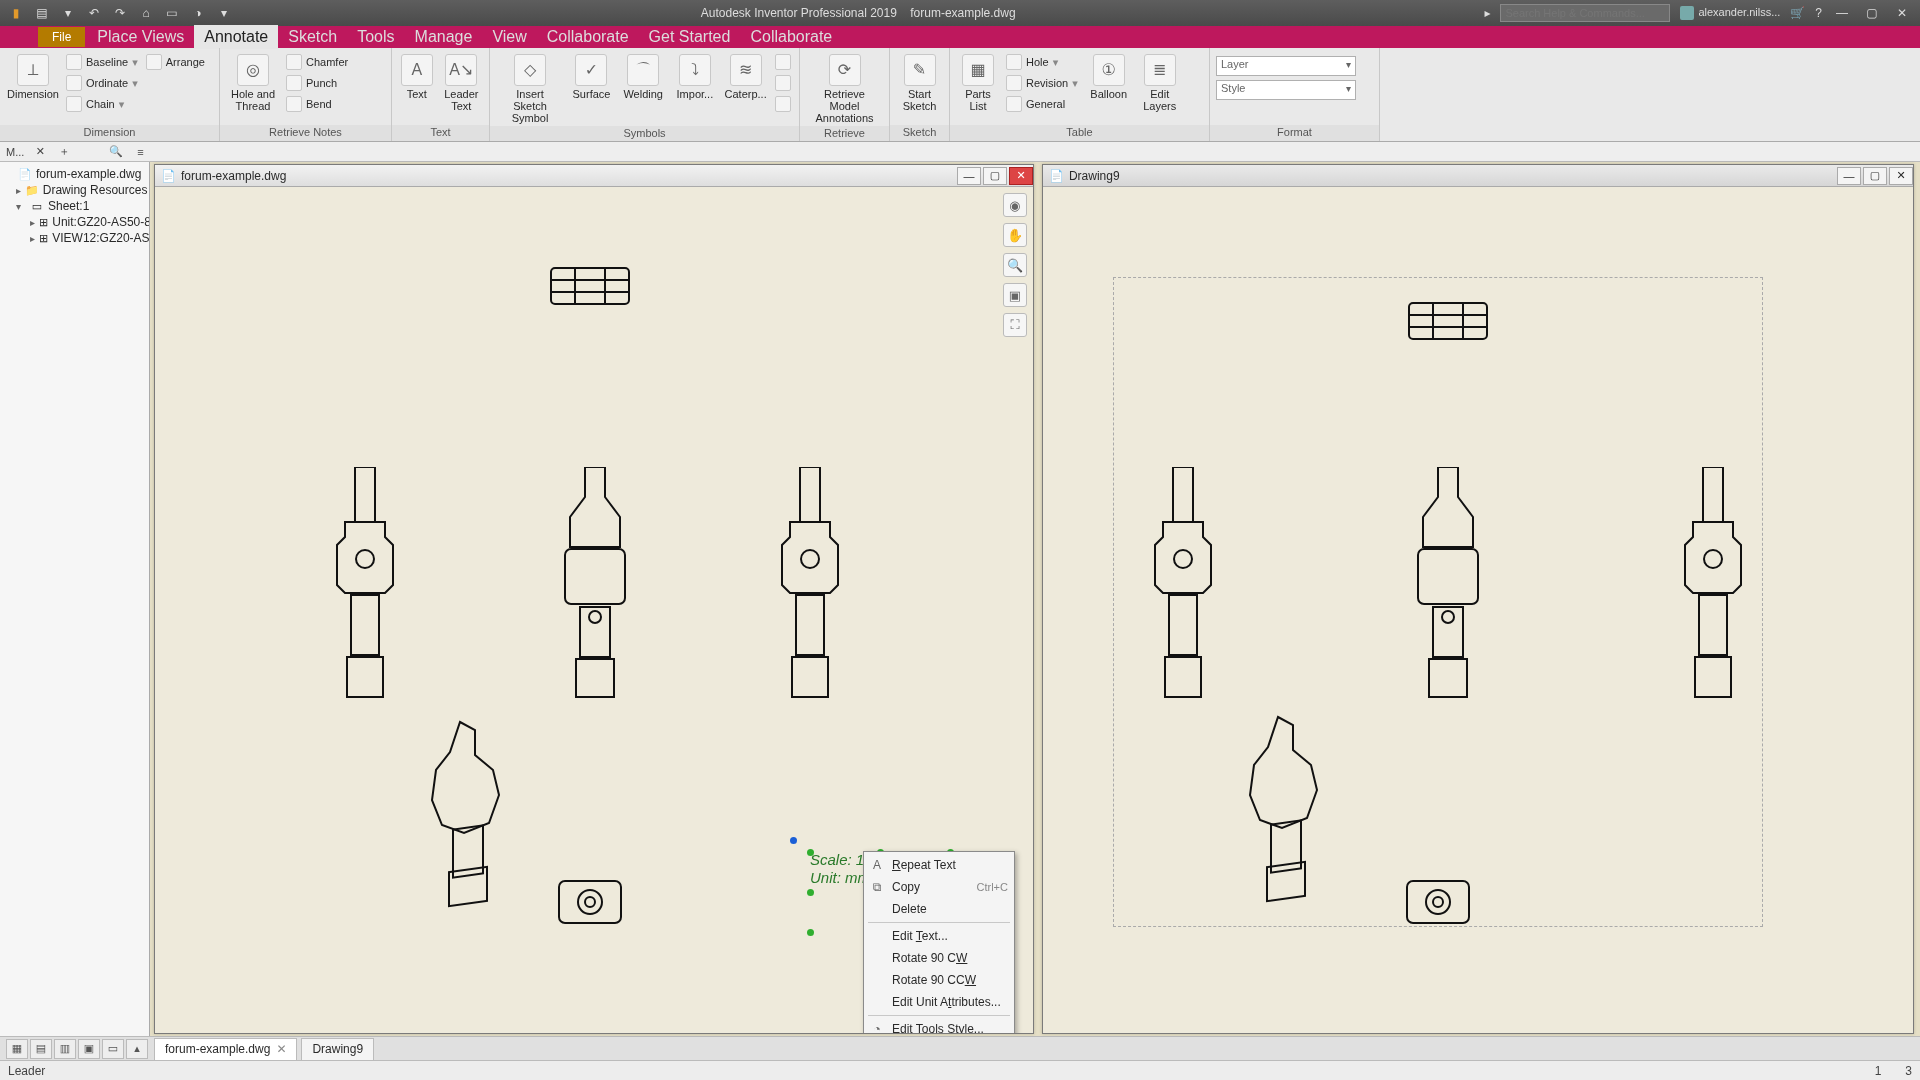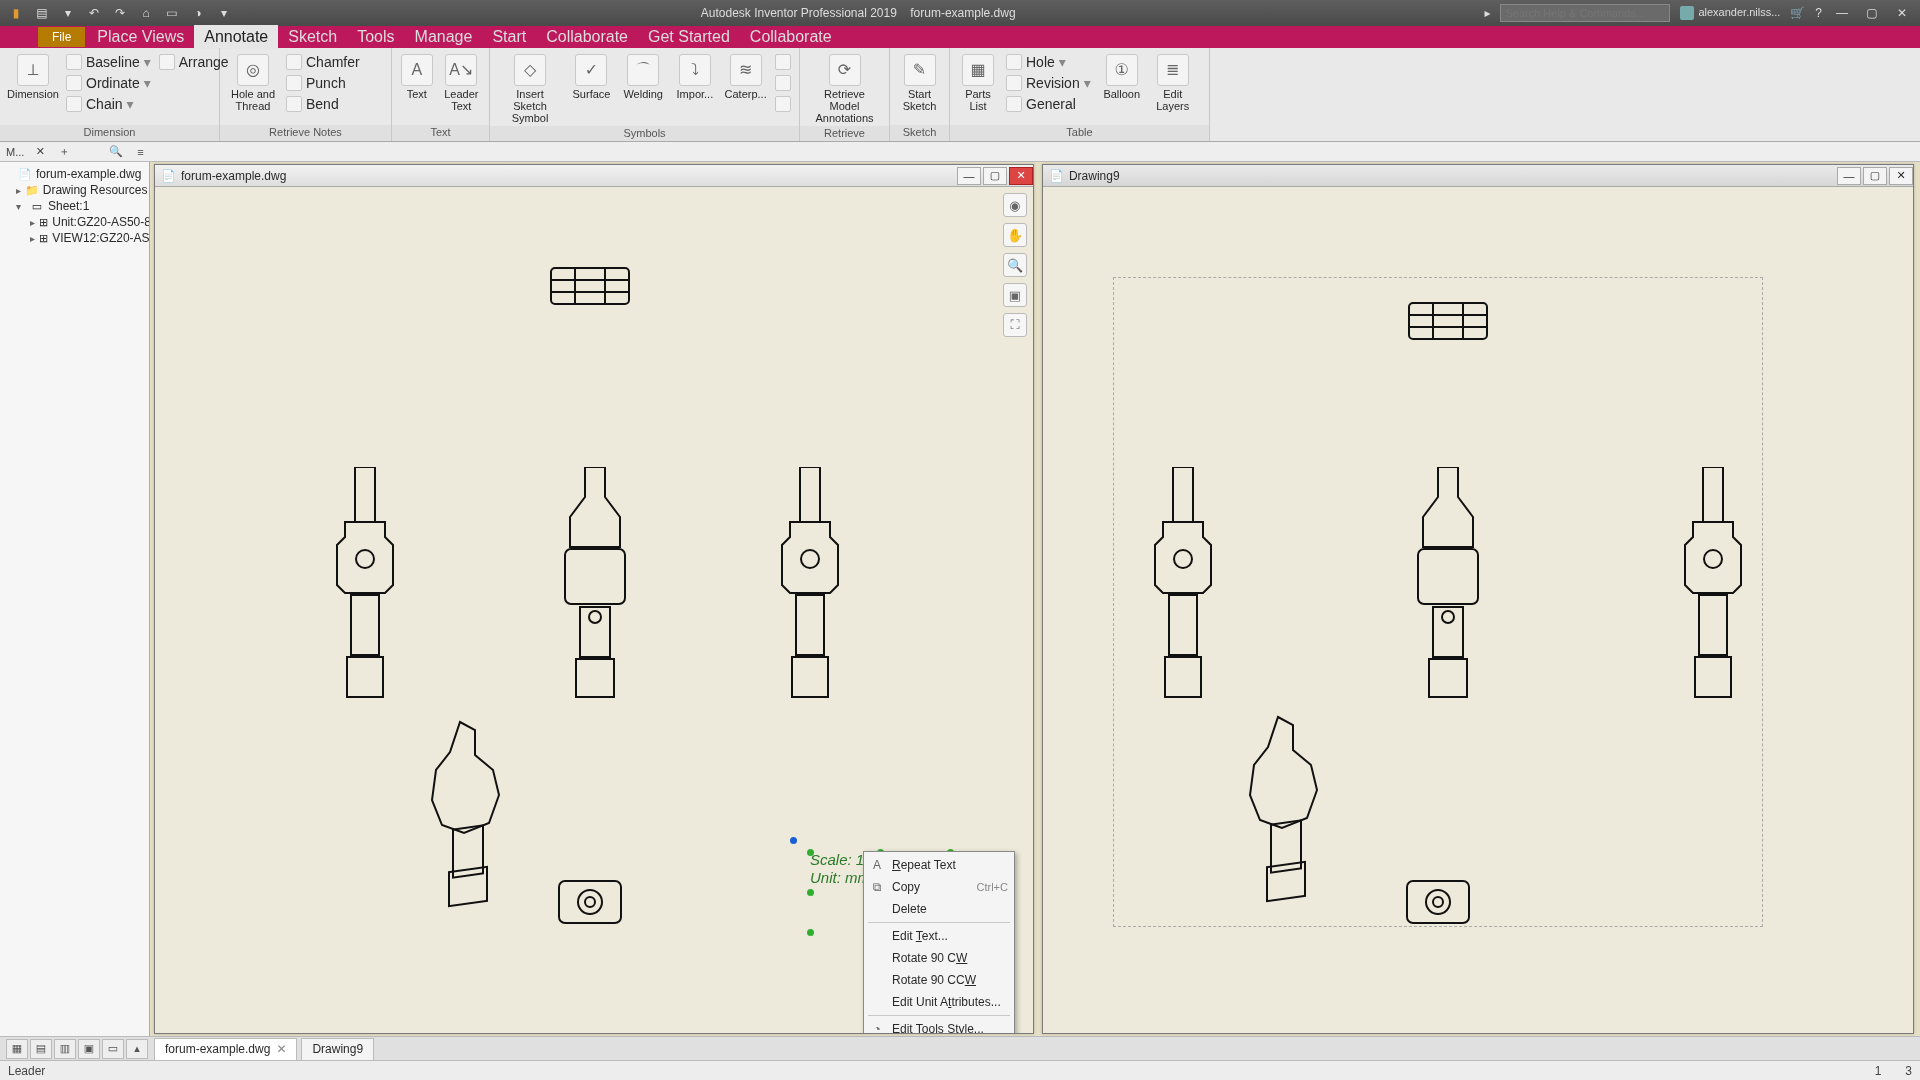--- a/index.html
+++ b/index.html
@@ -21,21 +21,21 @@
 .tabsrow .tab { color: #ddd; padding: 3px 10px; font-size: 16px; display:flex; align-items:center; }
 .tabsrow .tab.active { background: #e6e6e6; color: #222; }
 
 
 .ribbon { height: 94px; background: #e9e9e9; border-bottom: 1px solid #aaa; display: flex; }
 .ribbon .group { border-right: 1px solid #c8c8c8; display: flex; flex-direction: column; padding: 2px 6px 0 6px; }
 .ribbon .group .body { flex: 1; display: flex; align-items: flex-start; gap: 4px; padding-top: 2px; }
 .ribbon .group .label { height: 16px; font-size: 11px; color: #555; text-align: center; border-top: 0; background: #e0e0e0; margin: 0 -6px; padding-top: 1px; }
 .bigbtn { width: 54px; display: flex; flex-direction: column; align-items: center; gap: 2px; padding: 2px 2px; font-size: 11px; text-align: center; line-height: 1.1; }
 .bigbtn .bicon { width: 32px; height: 32px; background: #f4f4f4; border: 1px solid #c8c8c8; border-radius: 3px; display:flex; align-items:center; justify-content:center; color:#666; font-size:16px; }
-.smallbtn { display: flex; align-items: center; gap: 4px; font-size: 14px; padding: 1px 2px; height: 20px; white-space: nowrap; }
+.smallbtn { display: flex; align-items: center; gap: 4px; font-size: 11px; padding: 1px 2px; height: 20px; white-space: nowrap; }
 .smallbtn .sicon { width: 16px; height: 16px; background: #f4f4f4; border: 1px solid #c8c8c8; border-radius: 2px; display:inline-block; }
 .col { display: flex; flex-direction: column; gap: 1px; }
 .dd { width: 140px; height: 20px; border: 1px solid #b0b0b0; background: #fff; font-size: 11px; padding: 1px 18px 1px 4px; color:#666; position:relative; }
 .dd::after { content: "▾"; position:absolute; right:4px; top:2px; color:#666; font-size:10px; }
 
 
 .browserstrip { height: 20px; background: #eee; border-bottom: 1px solid #bbb; display:flex; align-items:center; gap:8px; padding-left:6px; font-size:11px; color:#444; }
 .browserstrip .bsbtn { width:16px; height:16px; display:inline-flex; align-items:center; justify-content:center; }
 
 
@@ -126,21 +126,21 @@
   </div>
 </div>
 
 <div class="tabsrow">
   <div class="filetab">File</div>
   <div class="tab">Place Views</div>
   <div class="tab active">Annotate</div>
   <div class="tab">Sketch</div>
   <div class="tab">Tools</div>
   <div class="tab">Manage</div>
-  <div class="tab">Start</div>
+  <div class="tab">View</div>
   <div class="tab">Collaborate</div>
   <div class="tab">Get Started</div>
   <div class="tab">Collaborate</div>
 </div>
 
 <div class="ribbon">
   <div class="group" style="width:220px">
     <div class="body">
       <div class="bigbtn">
           <div class="bicon">⟂</div>
@@ -295,20 +295,29 @@
           <span>Balloon</span>
         </div>
       <div class="bigbtn" style="width:44px">
           <div class="bicon">≣</div>
           <span>Edit Layers</span>
         </div>
     </div>
     <div class="label">Table</div>
   </div>
 
+  <div class="group" style="width:170px">
+    <div class="body">
+      <div class="col" style="gap:4px;padding-top:4px">
+        <div class="dd">Layer</div>
+        <div class="dd">Style</div>
+      </div>
+    </div>
+    <div class="label">Format</div>
+  </div>
 </div>
 
 <div class="browserstrip">
   <span>M...</span>
   <span class="bsbtn">✕</span>
   <span class="bsbtn">＋</span>
   <span style="flex:0 0 20px"></span>
   <span class="bsbtn">🔍</span>
   <span class="bsbtn">≡</span>
 </div>

